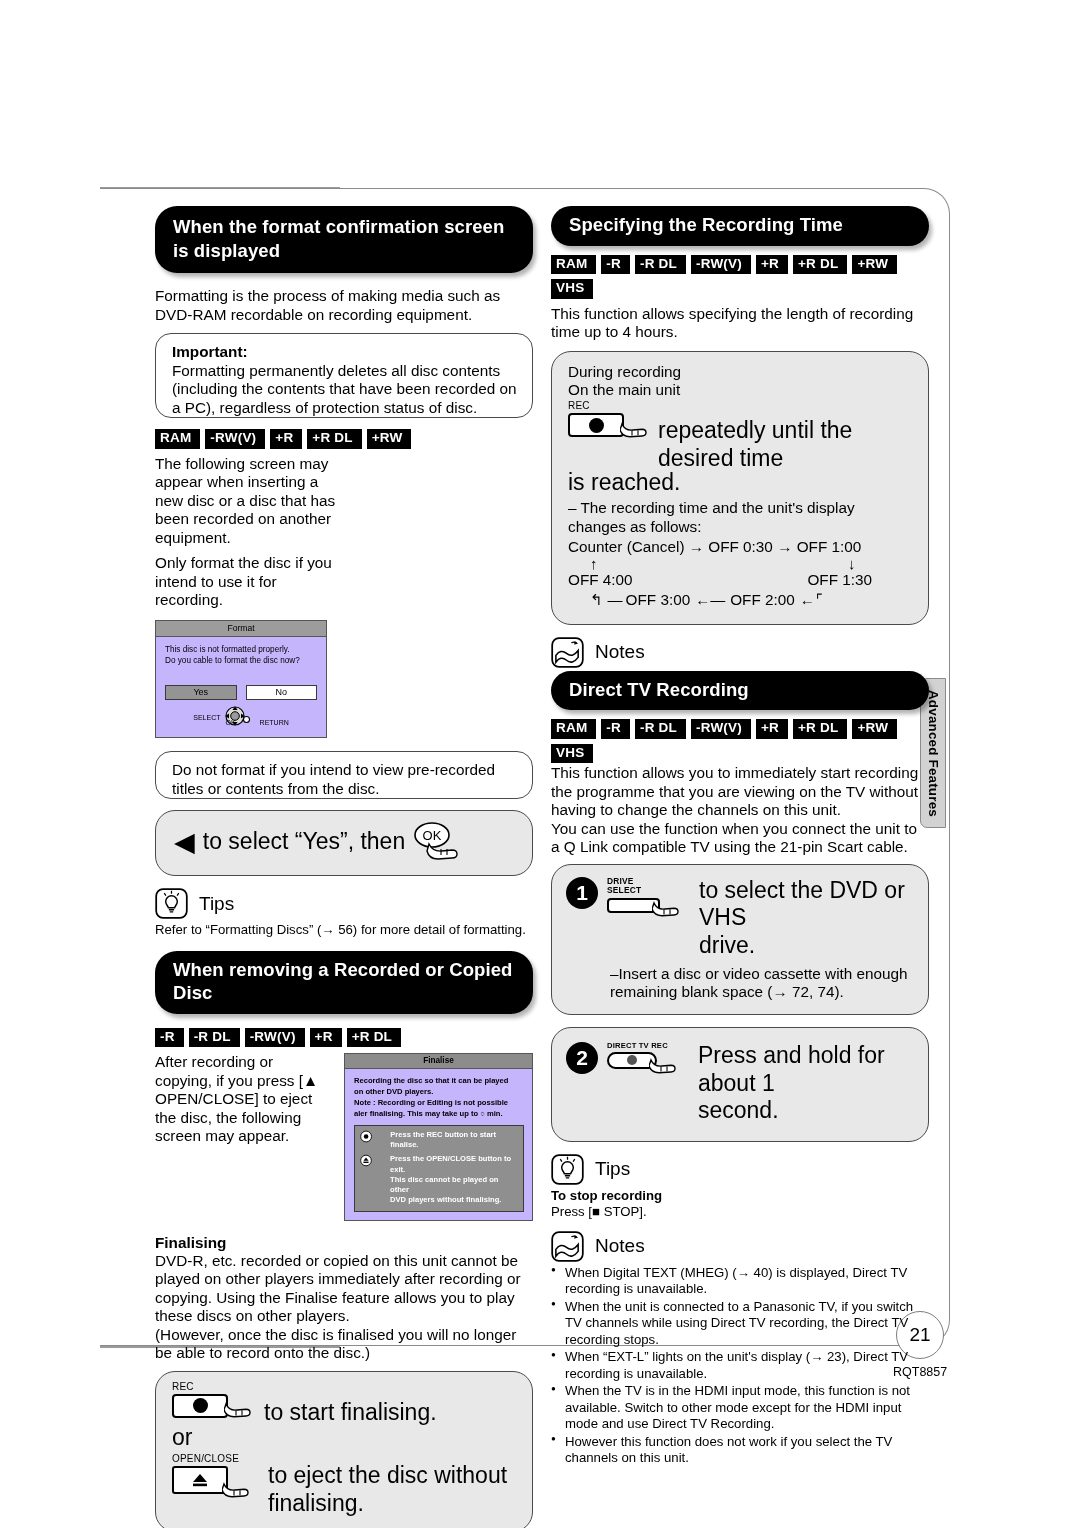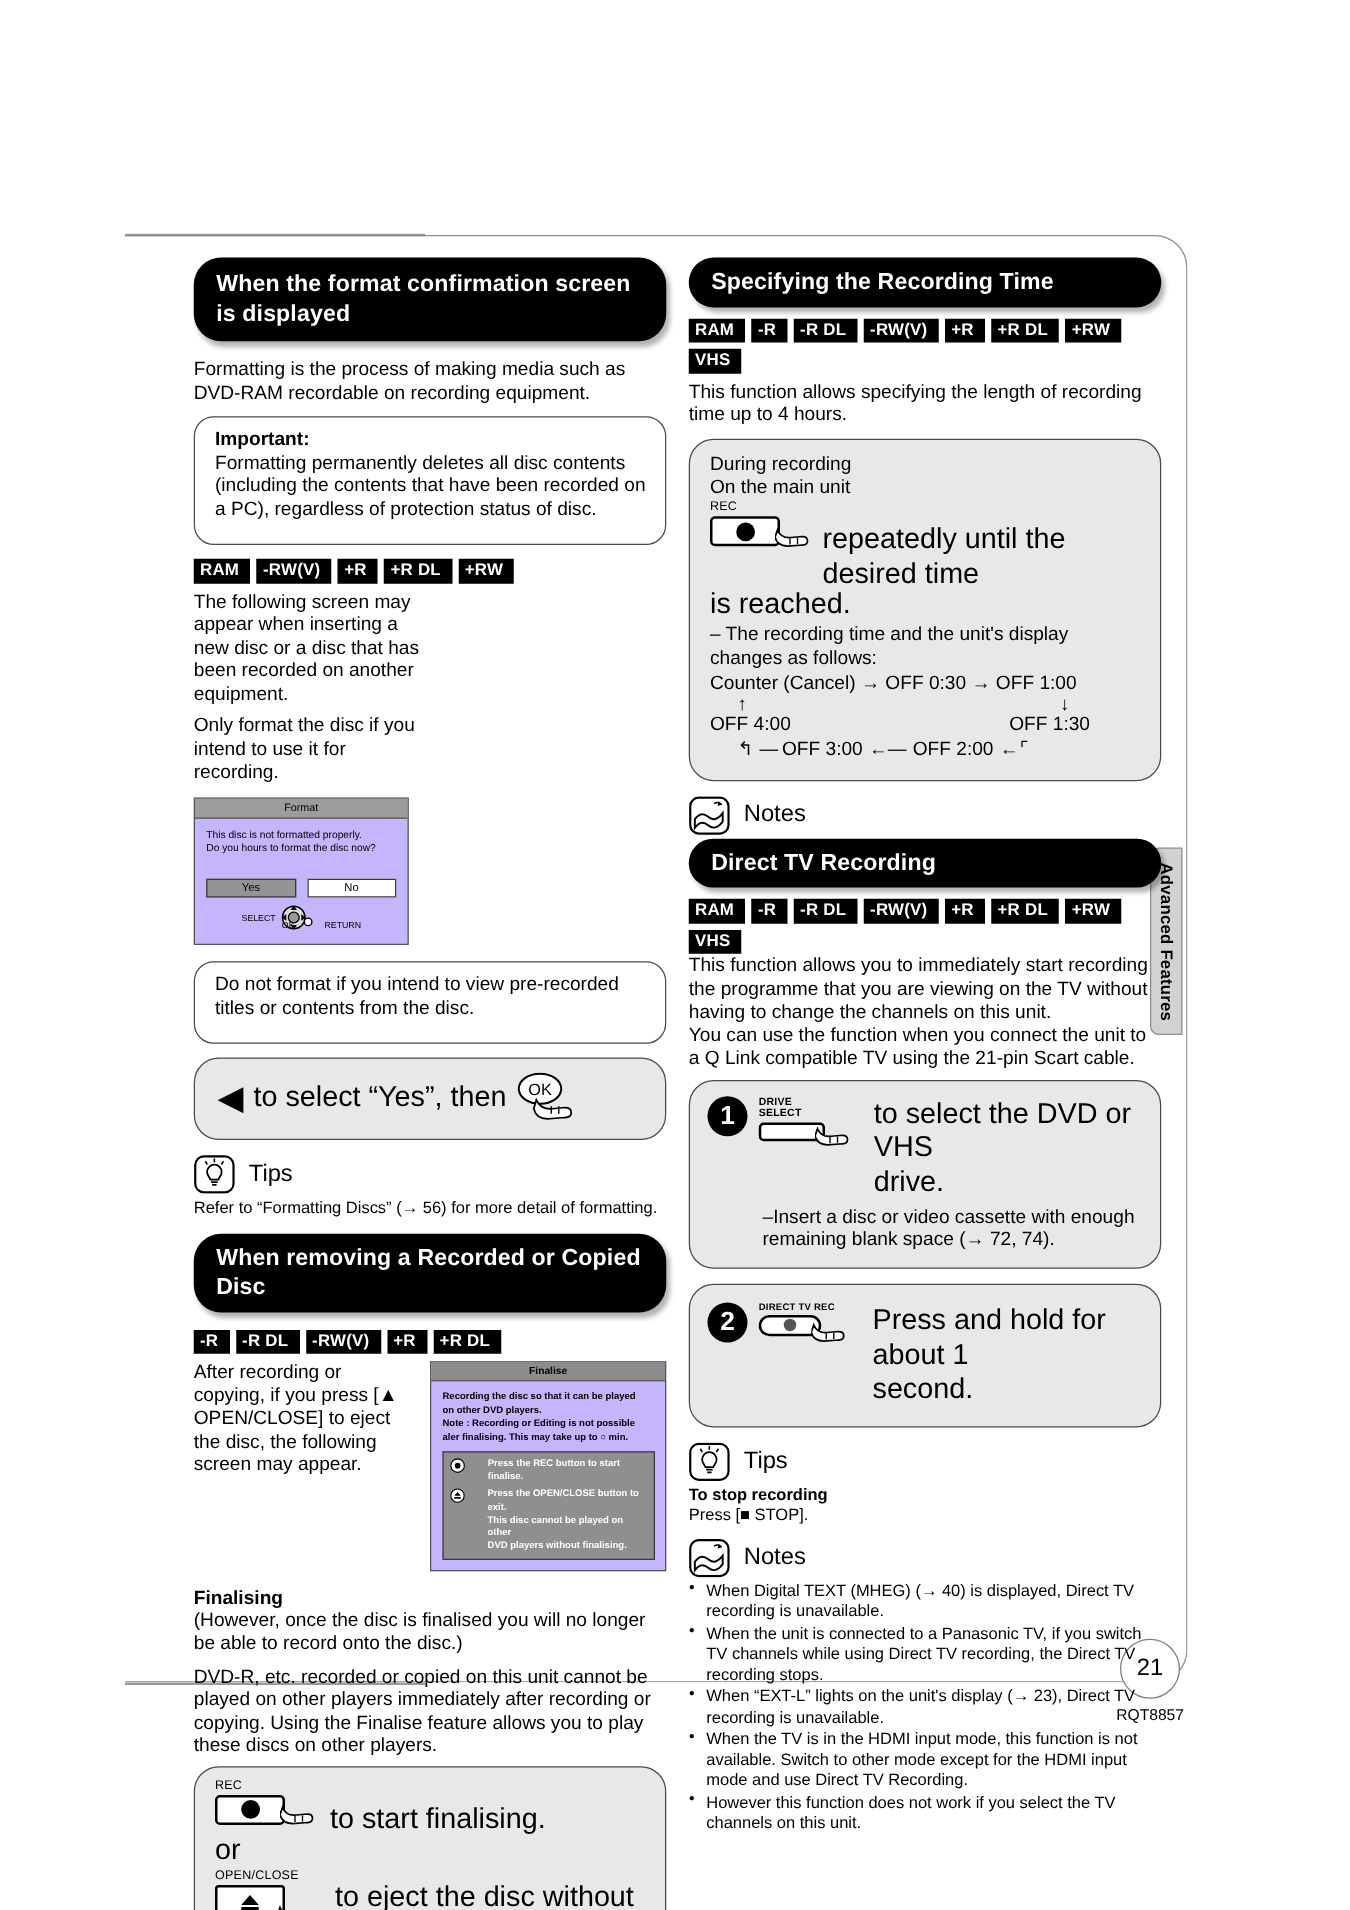--- a/index.html
+++ b/index.html
@@ -63,21 +63,21 @@
   }
 
   
   p.body{ font-size:15.3px; line-height:1.21; margin:0 0 9px 0; }
   .sub-head{ font-size:15.3px; font-weight:bold; margin:2px 0 0 0; }
 
   
   .outline-box{
     border:1px solid #4a4a4a;
     border-radius:16px;
-    padding:9px 14px 18px 16px;
+    padding:9px 14px 0 16px;
     margin:3px 0 11px 0;
     font-size:15.3px; line-height:1.21;
   }
   .outline-box b{ font-weight:bold; }
 
   
   .action-box{
     background:#e8e8e8;
     border:1px solid #4a4a4a;
     border-radius:20px;
@@ -227,21 +227,21 @@
   <div style="display:flex; gap:10px; align-items:flex-start; margin-top:2px;flex-direction:column;">
     <div style="width:186px;">
       <p class="body" style="margin-bottom:7px;">The following screen may appear when inserting a new disc or a disc that has been recorded on another equipment.</p>
       <p class="body" style="margin-bottom:0;">Only format the disc if you intend to use it for recording.</p>
     </div>
 
     <div class="osd" style="width:172px;">
       <div class="osd-title">Format</div>
       <div class="osd-body">
         <div class="osd-txt">This disc is not formatted properly.</div>
-        <div class="osd-txt">Do you hours to format the disc now?</div>
+        <div class="osd-txt">Do you cable to format the disc now?</div>
         <div class="osd-btnrow">
           <div class="osd-btn sel">Yes</div>
           <div class="osd-btn unsel">No</div>
         </div>
         <div class="osd-nav">
           <span style="font-size:7px;margin-right:2px;">SELECT</span>
           <svg width="30" height="24" viewBox="0 0 30 24">
             <circle cx="13" cy="11" r="9" fill="#dcdcdc" stroke="#000" stroke-width="1.2"></circle>
             <circle cx="13" cy="11" r="4.3" fill="#9a9a9a" stroke="#000" stroke-width="1"></circle>
             <path d="M13 1.4 L15.6 5 L10.4 5 Z" fill="#000"></path>
@@ -327,22 +327,22 @@
               <span>This disc cannot be played on other</span><br>
               <span>DVD players without finalising.</span>
             </span>
           </div>
         </div>
       </div>
     </div>
   </div>
 
   <p class="sub-head" style="margin-top:13px;">Finalising</p>
+  <p class="body" style="margin:0;">DVD-R, etc. recorded or copied on this unit cannot be played on other players immediately after recording or copying. Using the Finalise feature allows you to play these discs on other players.</p>
   <p class="body" style="margin:0 0 8px 0;">(However, once the disc is finalised you will no longer be able to record onto the disc.)</p>
-  <p class="body" style="margin:0;">DVD-R, etc. recorded or copied on this unit cannot be played on other players immediately after recording or copying. Using the Finalise feature allows you to play these discs on other players.</p>
 
   <div class="action-box" style="padding:10px 16px 14px 16px;">
     <div style="display:flex;align-items:flex-start;gap:4px;">
       <div>
         <div class="btn-cap">REC</div>
         <div style="display:flex;align-items:flex-end;">
           <div class="unit-btn rec">
               <span class="dot"></span>
             </div>
           <svg width="34" height="26" viewBox="0 0 34 26" style="margin-left:-4px;margin-bottom:-6px;">

